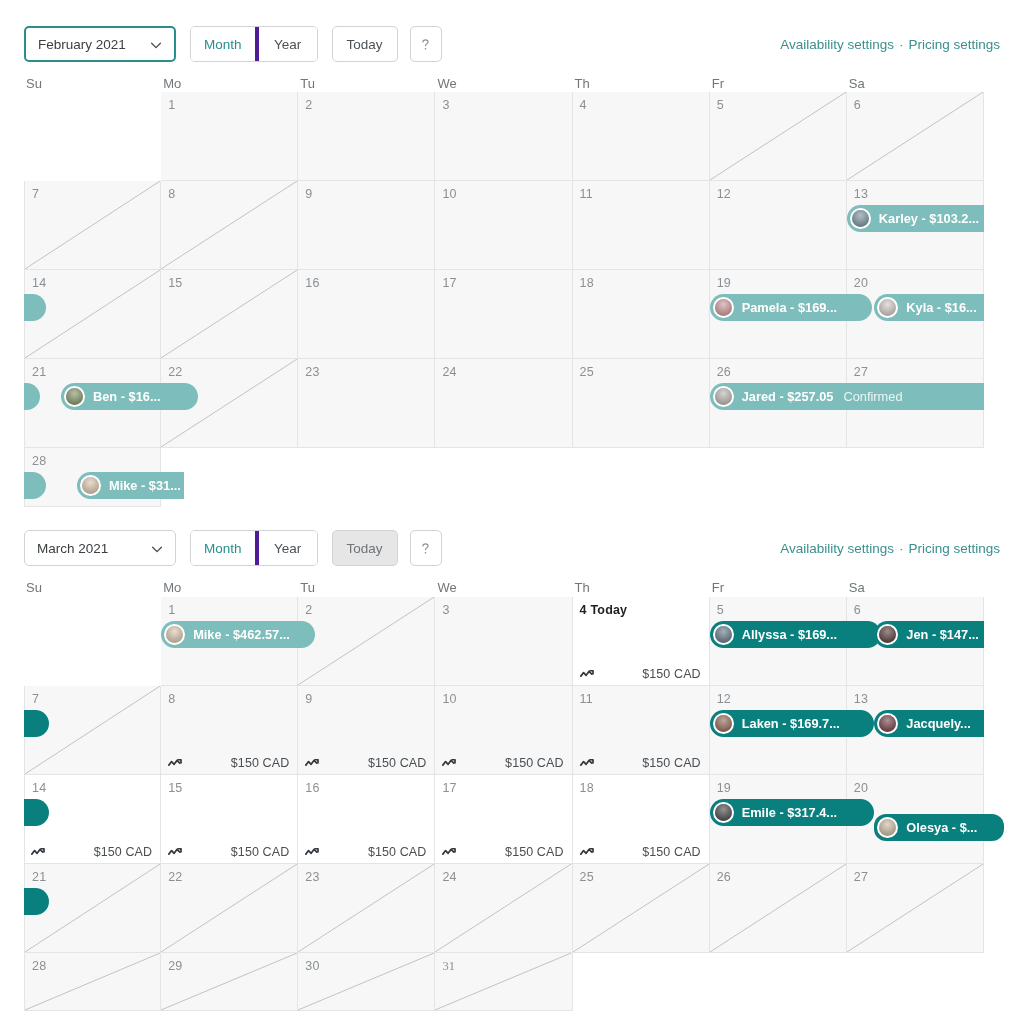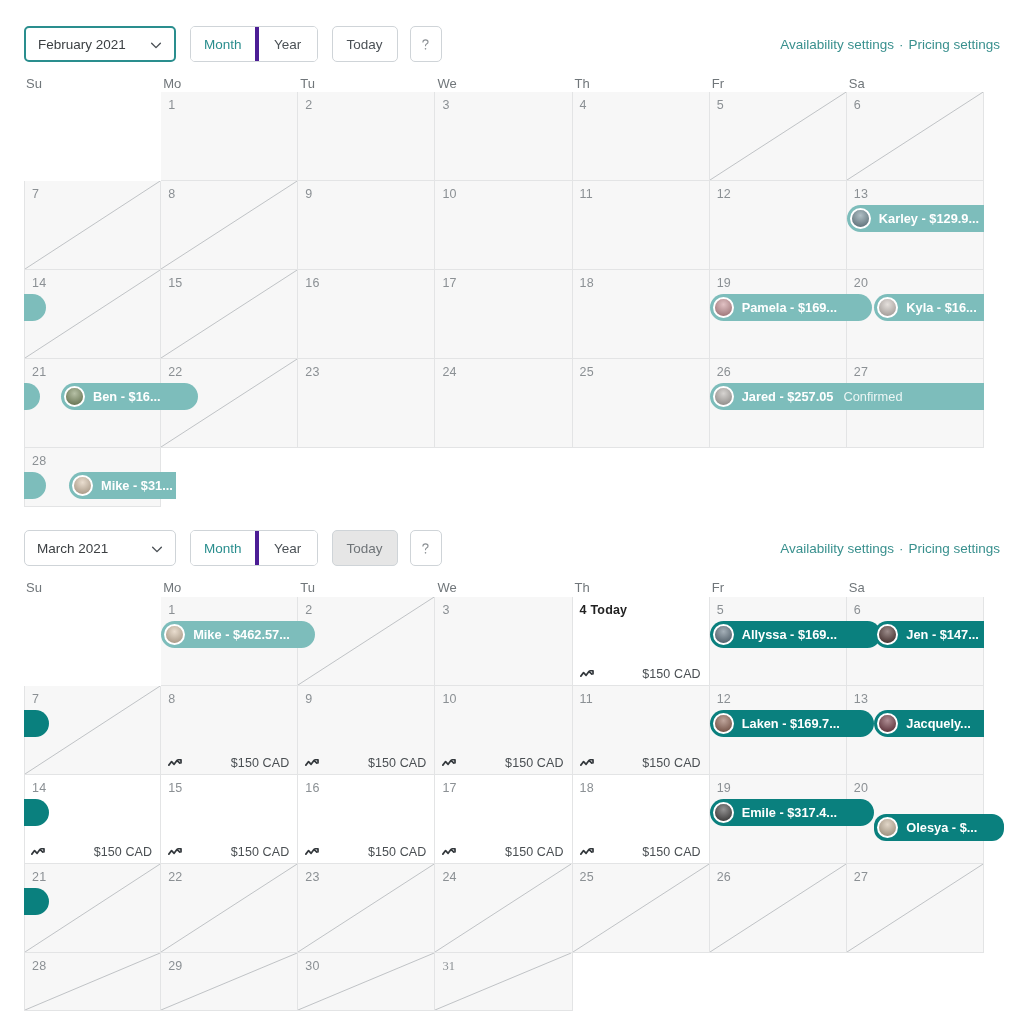--- a/index.html
+++ b/index.html
@@ -303,21 +303,21 @@
       </div>
       <div class="wk" style="top: 356px; width: 960px; height: 59px;">
         <div class="cell first" style="left: 0px; width: 137.143px; height: 59px;">
           <div class="daynum">28</div>
         </div>
       </div>
       <div class="ev light rl" style="left: 822.857px; width: 137.143px; top: 113px;">
         <span class="av" style="background: rgb(111, 138, 149);">
           <i style="background: radial-gradient(circle at 50% 32%, rgba(255, 255, 255, 0.45), rgba(0, 0, 0, 0.28));"></i>
         </span>
-        <span class="lbl">Karley - $129.9...</span>
+        <span class="lbl">Karley - $103.2...</span>
       </div>
       <div class="ev light rl rr" style="left: 685.714px; width: 161.829px; top: 202px;">
         <span class="av" style="background: rgb(200, 143, 147);">
           <i style="background: radial-gradient(circle at 50% 32%, rgba(255, 255, 255, 0.45), rgba(0, 0, 0, 0.28));"></i>
         </span>
         <span class="lbl">Pamela - $169...</span>
       </div>
       <div class="ev light rl" style="left: 850.286px; width: 109.714px; top: 202px;">
         <span class="av" style="background: rgb(207, 198, 192);">
           <i style="background: radial-gradient(circle at 50% 32%, rgba(255, 255, 255, 0.45), rgba(0, 0, 0, 0.28));"></i>
@@ -332,21 +332,21 @@
         <span class="lbl">Ben - $16...</span>
       </div>
       <div class="ev light rr" style="left: 0px; width: 16.4571px; top: 291px;"></div>
       <div class="ev light rl" style="left: 685.714px; width: 274.286px; top: 291px;">
         <span class="av" style="background: rgb(181, 176, 171);">
           <i style="background: radial-gradient(circle at 50% 32%, rgba(255, 255, 255, 0.45), rgba(0, 0, 0, 0.28));"></i>
         </span>
         <span class="lbl">Jared - $257.05</span>
         <span class="sub">Confirmed</span>
       </div>
-      <div class="ev light rl" style="left: 45px; width: 106.971px; top: 380px;">
+      <div class="ev light rl" style="left: 53px; width: 106.971px; top: 380px;">
         <span class="av" style="background: rgb(216, 194, 168);">
           <i style="background: radial-gradient(circle at 50% 32%, rgba(255, 255, 255, 0.45), rgba(0, 0, 0, 0.28));"></i>
         </span>
         <span class="lbl">Mike - $31...</span>
       </div>
       <div class="ev light rr" style="left: 0px; width: 21.9429px; top: 380px;"></div>
     </div>
     <div class="toolbar" style="top: 530px;">
       <div class="month-select">
         <span>March 2021</span>

